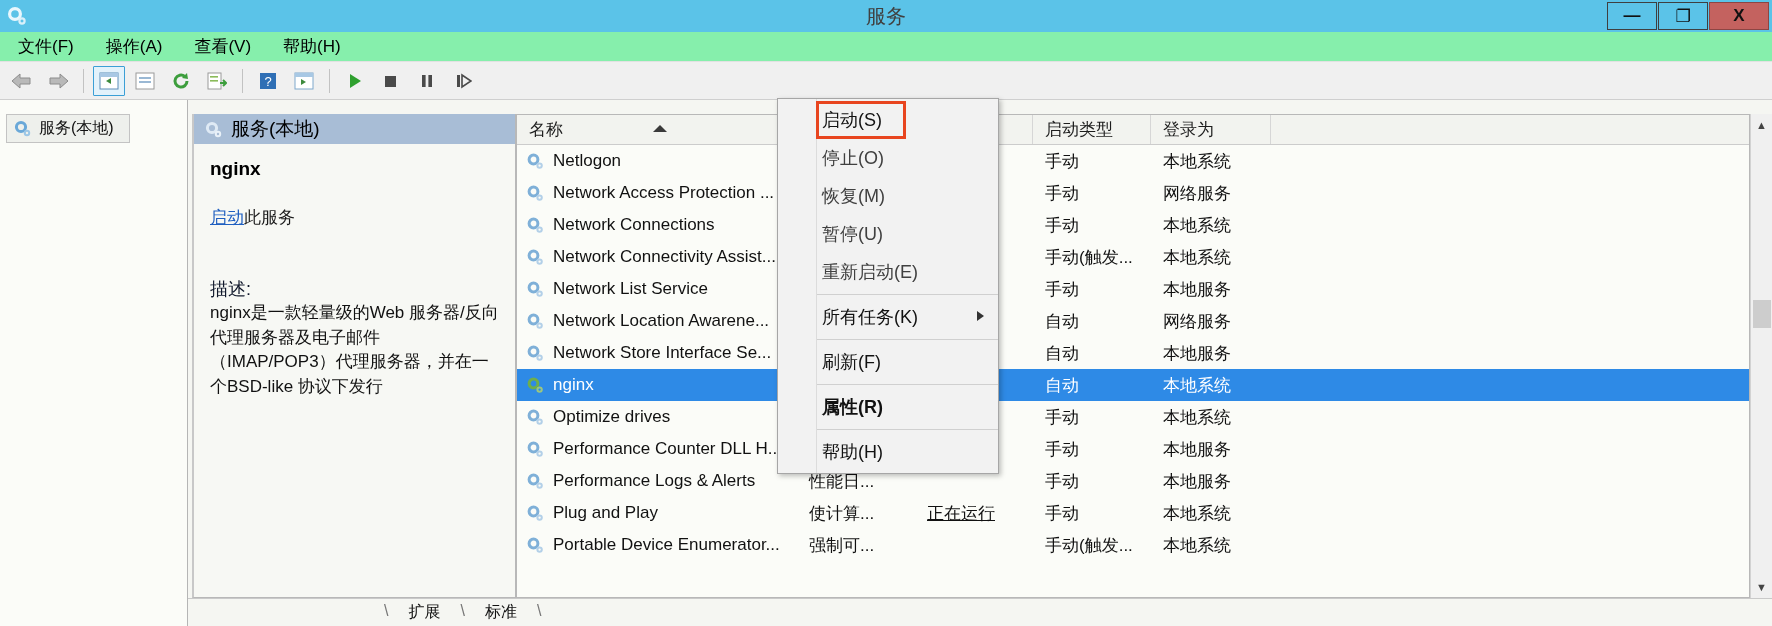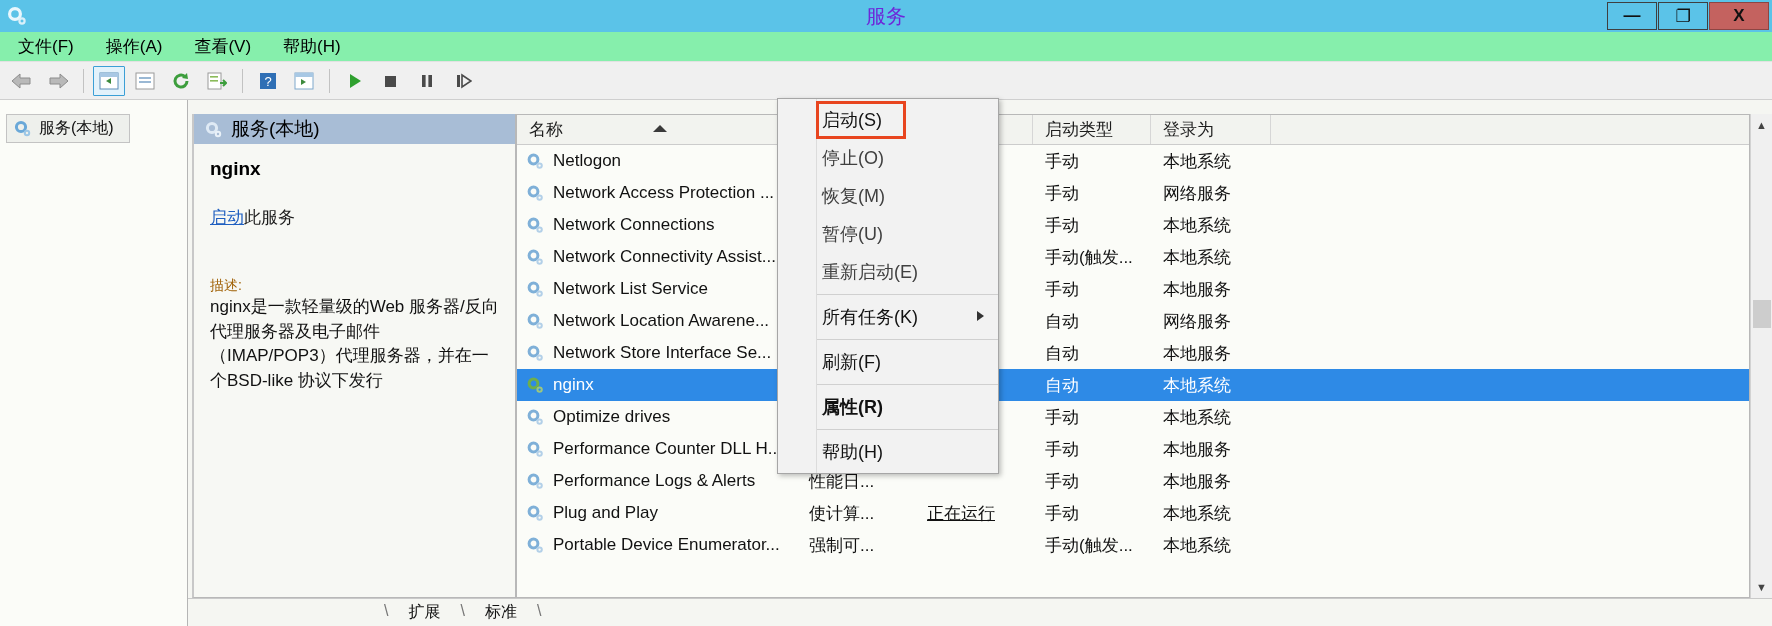--- a/index.html
+++ b/index.html
@@ -15,21 +15,21 @@
   .titlebar {
     position: absolute; top: 0; left: 0; width: 1772px; height: 32px;
     background: #5bc3e8;
     display: flex; align-items: center;
   }
   .titlebar .appicon {
     width: 34px; height: 32px; display: flex; align-items: center; justify-content: center;
   }
   .title-text {
     position: absolute; left: 0; width: 1772px; text-align: center;
-    font-size: 20px; color: #6d28d9; line-height: 32px; font-weight: 400;
+    font-size: 20px; color: #404040; line-height: 32px; font-weight: 400;
   }
   .wincontrols { position: absolute; right: 3px; top: 2px; display: flex; height: 28px; }
   .wincontrols div {
     width: 50px; height: 28px; display: flex; align-items: center; justify-content: center;
     border: 1px solid #3f3f3f; margin-left: 1px; background: #5bc3e8;
     font-size: 17px; color: #111; font-weight: 700;
   }
   .wincontrols div.close { background: #c4625f; width: 60px; border-color:#8d4543; }
 
   
@@ -77,21 +77,21 @@
     margin: 14px 0 0 4px; padding: 0;
   }
   .detail-head {
     background: #a8bdd6; height: 30px; display: flex; align-items: center; gap: 8px;
     padding-left: 10px; font-size: 19px; color: #000;
   }
   .detail-body { padding: 14px 16px 0 16px; }
   .svc-title { font-size: 19px; font-weight: 700; color: #000; margin-bottom: 26px; }
   .svc-action { font-size: 17px; color: #1a1a1a; margin-bottom: 48px; }
   .svc-action a { color: #1f5fc0; text-decoration: underline; }
-  .desc-label { font-size: 14px; color: #a16207; }
+  .desc-label { font-size: 18px; color: #0f172a; }
   .desc-text { font-size: 17px; color: #111; line-height: 1.45; }
 
   .listwrap {
     flex: 1; margin: 14px 0 0 0; position: relative;
     background: #fbfcf8; border: 1px solid #b8b8b8;
     display: flex; flex-direction: column; overflow: hidden;
   }
   .hdr { display: flex; height: 30px; background: #f2f3ef; border-bottom: 1px solid #ccc; }
   .hdr .hc {
     font-size: 17px; color: #1d1d1d; display: flex; align-items: center;

